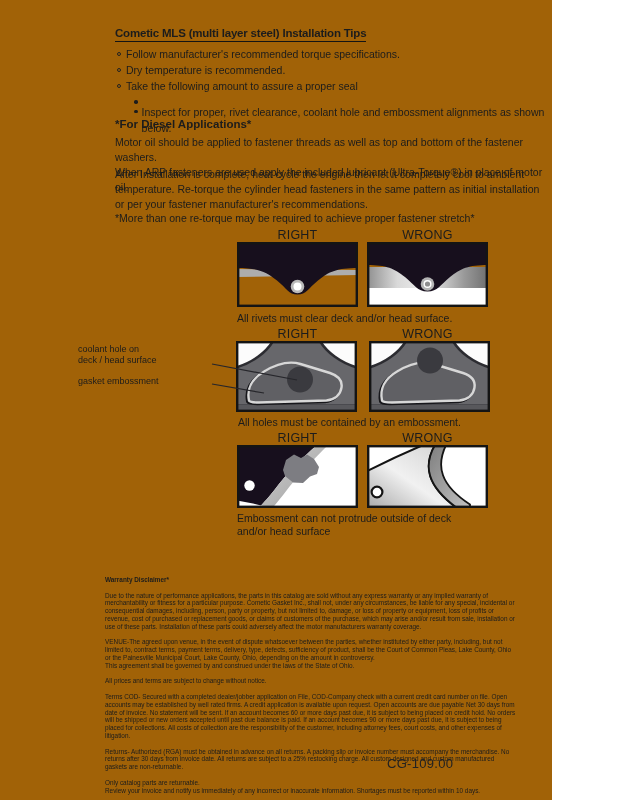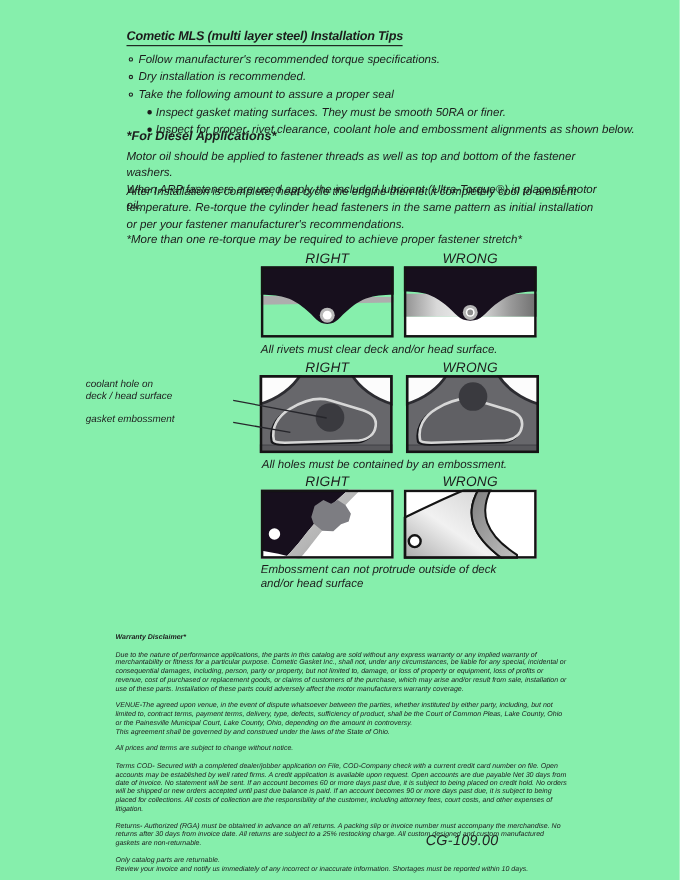--- a/index.html
+++ b/index.html
@@ -1,18 +1,18 @@
 <!DOCTYPE html>
 <html><head>
 <meta charset="utf-8">
 <style>
   * { margin:0; padding:0; box-sizing:border-box; }
   html,body { background:#ffffff; }
   body { font-family:"Liberation Sans", sans-serif; color:#1c1c1c; }
-  .page { position:relative; width:618px; height:800px; background:#86efac; overflow:hidden;font-style:italic; }
+  .page { position:relative; width:552px; height:800px; background:#a16207; overflow:hidden; }
   .abs { position:absolute; }
   .preline { white-space:pre-line; }
 
   .title { left:115px; top:27px; font-size:11.5px; font-weight:bold; letter-spacing:-0.2px;
            border-bottom:1.5px solid #141414; padding-bottom:2px; }
 
   .tips { left:117px; top:46px; font-size:10.5px; line-height:16px; }
   .tip-row { display:flex; align-items:flex-start; }
   .circ { display:inline-block; width:4px; height:4px; border:1.2px solid #222;
           border-radius:50%; margin:5.5px 5px 0 0; flex:none; }
@@ -60,30 +60,29 @@
 
   <div class="abs title">Cometic MLS (multi layer steel) Installation Tips</div>
 
   <div class="abs tips">
     <div class="tip-row">
       <span class="circ"></span>
       <span>Follow manufacturer's recommended torque specifications.</span>
     </div>
     <div class="tip-row">
       <span class="circ"></span>
-      <span>Dry installation is recommended.</span>
+      <span>Dry temperature is recommended.</span>
     </div>
     <div class="tip-row">
       <span class="circ"></span>
       <span>Take the following amount to assure a proper seal</span>
     </div>
     <div class="subtips">
       <div class="tip-row">
         <span class="dot"></span>
-        <span>Inspect gasket mating surfaces.  They must be smooth 50RA or finer.</span>
       </div>
       <div class="tip-row">
         <span class="dot"></span>
         <span>Inspect for proper, rivet clearance, coolant hole and embossment alignments as shown below.</span>
       </div>
     </div>
   </div>
 
   <div class="abs diesel-heading">*For Diesel Applications*</div>
   <div class="abs para p1 preline">Motor oil should be applied to fastener threads as well as top and bottom of the fastener washers.

